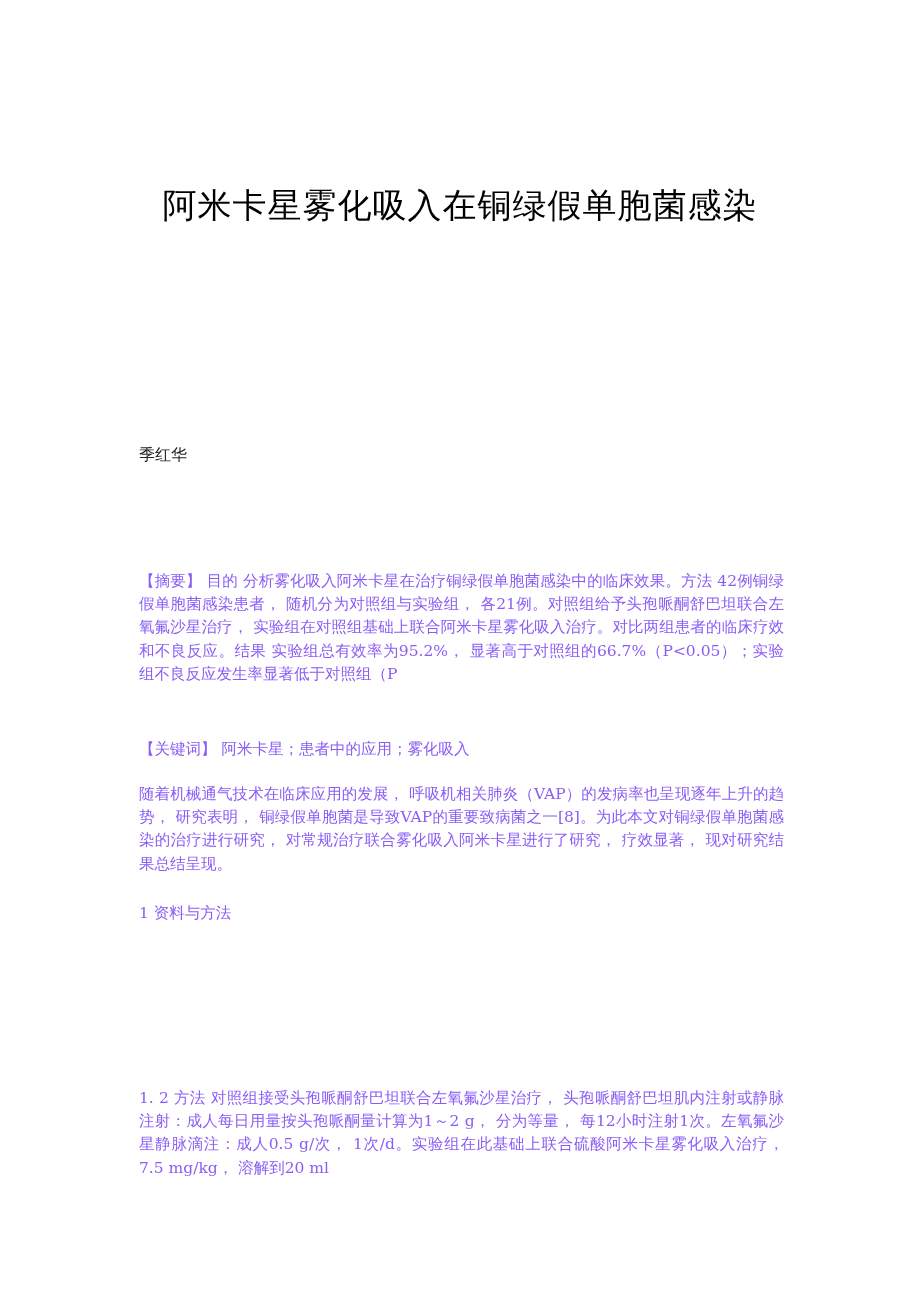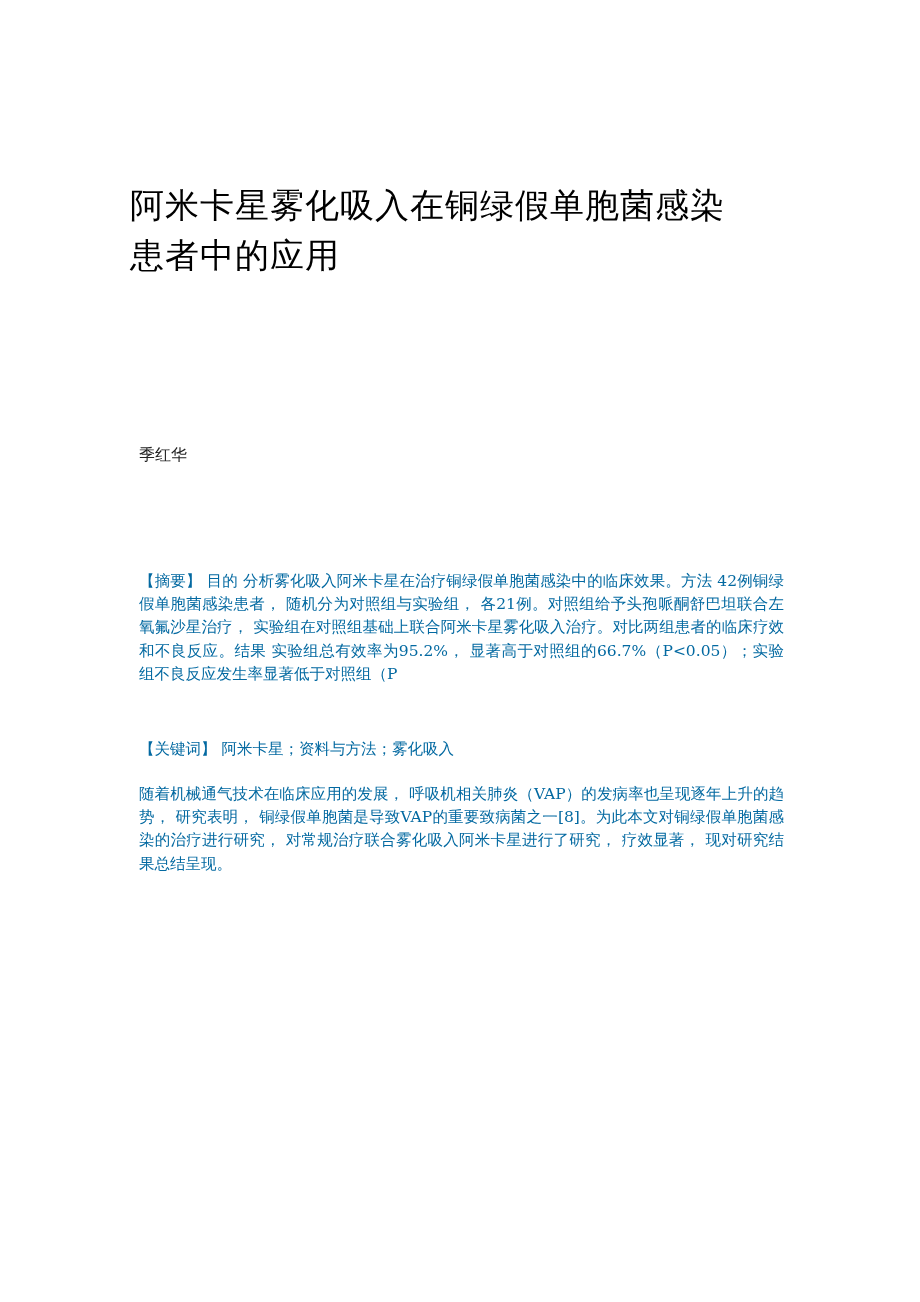--- a/index.html
+++ b/index.html
@@ -19,21 +19,21 @@
       position: absolute;
       left: 0; top: 0;
       width: 920px;
       height: 1302px;
     }
     .title {
       position: absolute;
       left: 130px;
       width: 660px;
       top: 180px;
-      text-align: left;
+      text-align: center;
       font-family: "DejaVu Sans", "Liberation Sans", sans-serif;
       font-size: 34px;
       line-height: 50px;
       letter-spacing: 1px;
       color: #000;
       margin: 0;
       font-weight: normal;
     }
     .author {
       position: absolute;
@@ -43,44 +43,45 @@
       line-height: 22px;
       color: #222;
       margin-top: 48px;
     }
     .para {
       position: absolute;
       left: 139px;
       width: 645px;
       font-size: 15.5px;
       line-height: 23.2px;
-      color: #0369a1;
+      color: #8b5cf6;
       margin: 0;
       text-align: justify;
     }
     .p-abstract { top: 570px; }
     .p-keywords { top: 738px; }
     .p-intro { top: 783px; }
     .p-sec1 { top: 902px; }
     .p-sec11 { top: 945px; }
     .p-sec12 { top: 1087px; }
     .label { }
   </style>
 </head>
 <body>
 
 <div class="page">
   <h1 class="title">
     <span>阿米卡星雾化吸入在铜绿假单胞菌感染</span><br>
-    <span>患者中的应用</span>
   </h1>
 
   <div class="author">季红华</div>
 
   <p class="para p-abstract"><span class="label">【摘要】</span><span> 目的 分析雾化吸入阿米卡星在治疗铜绿假单胞菌感染中的临床效果。方法 42例铜绿假单胞菌感染患者， 随机分为对照组与实验组， 各21例。对照组给予头孢哌酮舒巴坦联合左氧氟沙星治疗， 实验组在对照组基础上联合阿米卡星雾化吸入治疗。对比两组患者的临床疗效和不良反应。结果 实验组总有效率为95.2%， 显著高于对照组的66.7%（P&lt;0.05）；实验组不良反应发生率显著低于对照组（P</span></p>
 
-  <p class="para p-keywords"><span class="label">【关键词】</span><span> 阿米卡星；资料与方法；雾化吸入</span></p>
+  <p class="para p-keywords"><span class="label">【关键词】</span><span> 阿米卡星；患者中的应用；雾化吸入</span></p>
 
   <p class="para p-intro">随着机械通气技术在临床应用的发展， 呼吸机相关肺炎（VAP）的发病率也呈现逐年上升的趋势， 研究表明， 铜绿假单胞菌是导致VAP的重要致病菌之一[8]。为此本文对铜绿假单胞菌感染的治疗进行研究， 对常规治疗联合雾化吸入阿米卡星进行了研究， 疗效显著， 现对研究结果总结呈现。</p>
 
+  <p class="para p-sec1">1 资料与方法</p>
 
 
+  <p class="para p-sec12">1. 2 方法 对照组接受头孢哌酮舒巴坦联合左氧氟沙星治疗， 头孢哌酮舒巴坦肌内注射或静脉注射：成人每日用量按头孢哌酮量计算为1～2 g， 分为等量， 每12小时注射1次。左氧氟沙星静脉滴注：成人0.5 g/次， 1次/d。实验组在此基础上联合硫酸阿米卡星雾化吸入治疗， 7.5 mg/kg， 溶解到20 ml</p>
 </div>
 
 </body></html>

